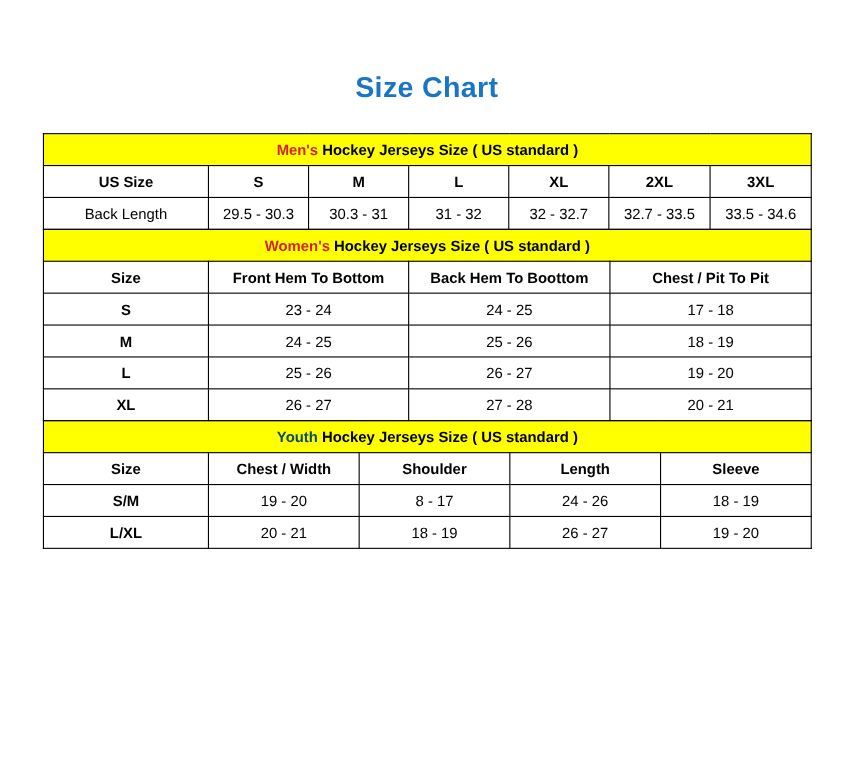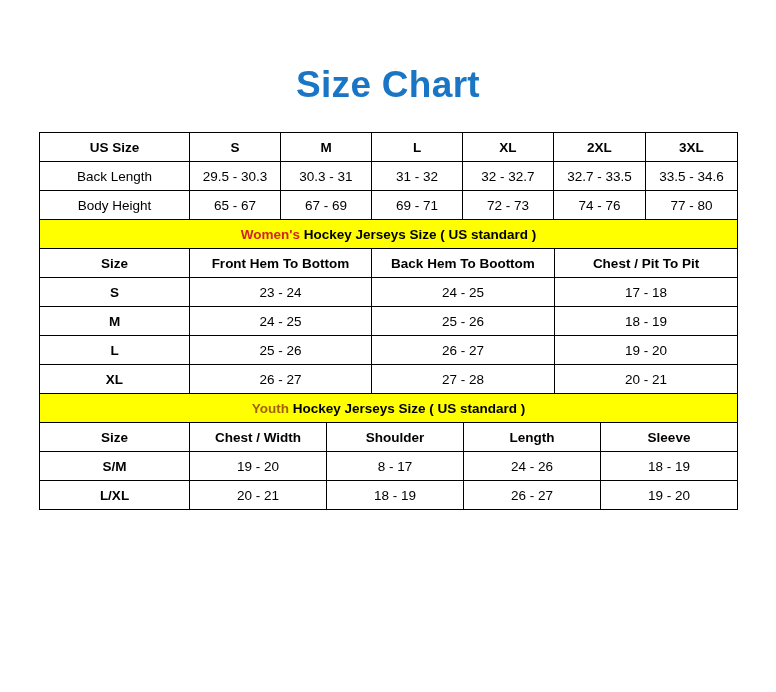--- a/index.html
+++ b/index.html
@@ -16,21 +16,21 @@
   }
   .page {
     position: relative;
     width: 776px;
     height: 692px;
     box-sizing: border-box;
   }
   .title {
     text-align: center;
     color: #1a76c4;
-    font-size: 37px;
+    font-size: 26px;
     font-weight: bold;
     letter-spacing: 0.3px;
     margin: 0;
     padding-top: 66px;
     line-height: 1;
   }
   .chart-wrap {
     margin: 0 auto;
     padding-top: 29px;
     width: 698px;
@@ -49,21 +49,21 @@
     padding: 0 2px;
   }
   .section-head td {
     background: #ffff00;
     font-weight: bold;
     font-size: 15px;
     height: 33px;
   }
   .section-head .accent-men { color: #d2232a; }
   .section-head .accent-women { color: #d2232a; }
-  .section-head .accent-youth { color: #a16207; }
+  .section-head .accent-youth { color: #0c4a6e; }
   .hdr td {
     font-weight: bold;
   }
   .rowlabel {
     font-weight: normal;
   }
   .hdr .rowlabel {
     font-weight: bold;
     margin-top: 25px;
   }
@@ -84,46 +84,42 @@
       <colgroup>
         <col style="width:150px">
         <col style="width:91px">
         <col style="width:91px">
         <col style="width:91px">
         <col style="width:91px">
         <col style="width:92px">
         <col style="width:92px">
       </colgroup>
       <tbody>
+        <tr class="section-head">
+          <td colspan="7">
+            <span class="accent-men">Men's</span><span> Hockey Jerseys Size ( US standard )</span>
+          </td>
+        </tr>
         <tr class="hdr">
           <td class="rowlabel">US Size</td>
           <td>S</td>
           <td>M</td>
           <td>L</td>
           <td>XL</td>
           <td>2XL</td>
           <td>3XL</td>
         </tr>
         <tr>
           <td>Back Length</td>
           <td>29.5 - 30.3</td>
           <td>30.3 - 31</td>
           <td>31 - 32</td>
           <td>32 - 32.7</td>
           <td>32.7 - 33.5</td>
           <td>33.5 - 34.6</td>
-        </tr>
-        <tr>
-          <td>Body Height</td>
-          <td>65 - 67</td>
-          <td>67 - 69</td>
-          <td>69 - 71</td>
-          <td>72 - 73</td>
-          <td>74 - 76</td>
-          <td>77 - 80</td>
         </tr>
       </tbody>
     </table>
 
     <table class="sizetable" style="margin-top:-1px;">
       <colgroup>
         <col style="width:150px">
         <col style="width:182px">
         <col style="width:183px">
         <col style="width:183px">

